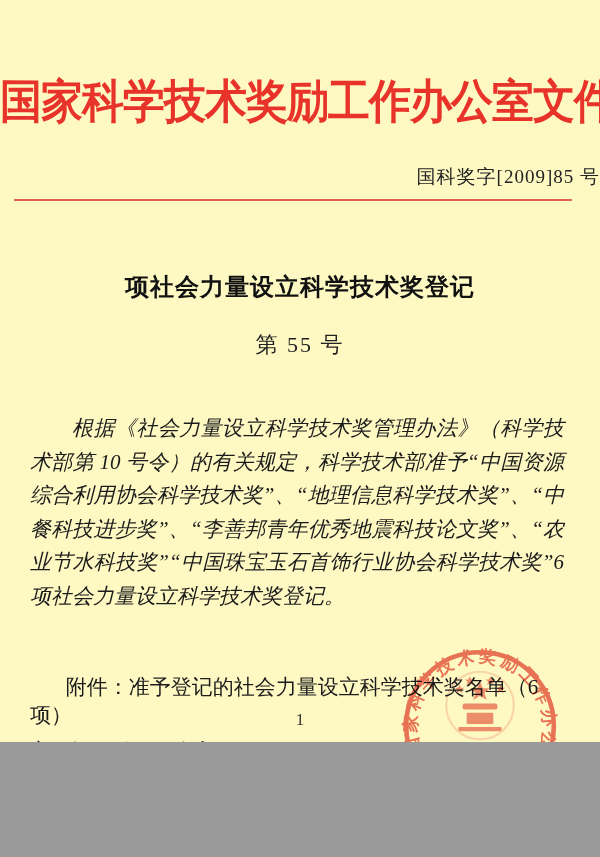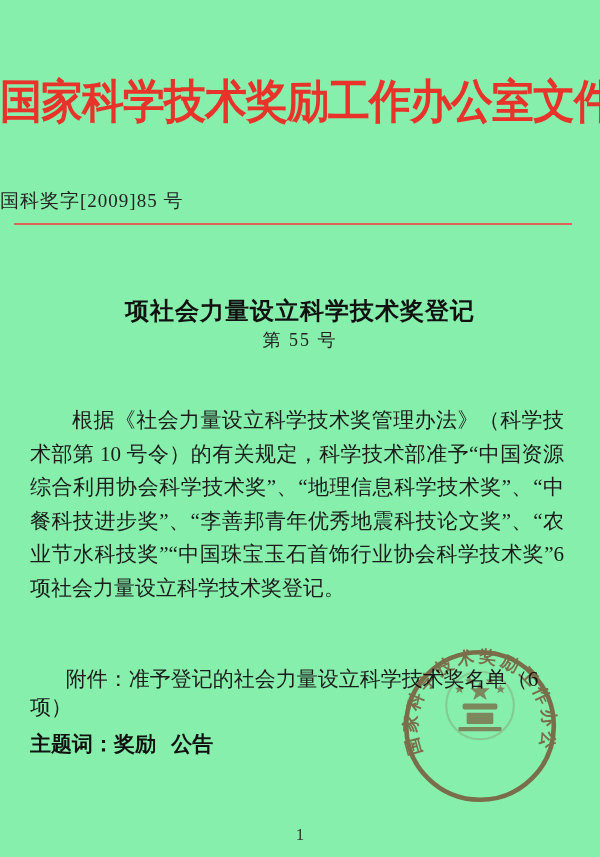--- a/index.html
+++ b/index.html
@@ -1,47 +1,47 @@
 <!DOCTYPE html>
 <html style="--accent: #e8332a; --rule: #e0625c;"><head>
 <meta charset="utf-8">
 <style>
   html,body{margin:0;padding:0;}
   body{background:#9a9a9a;font-family:"Liberation Serif","DejaVu Serif",serif;}
   .page{
-    position:relative;width:600px;height:857px;margin:0 auto;
-    background:#86efac;overflow:hidden;color:#1c1c1c;
+    position:relative;width:600px;height:742px;margin:0 auto;
+    background:#fef9c3;overflow:hidden;color:#1c1c1c;
   }
   .org-title{
     margin-top:74px;text-align:center;
     font-size:42px;font-weight:bold;letter-spacing:-1px;
     color:var(--accent,#e8332a);
     transform:scale(1,1.1);transform-origin:center;
     white-space:nowrap;
   }
   .doc-number{
-    margin-top:58px;text-align:left;
+    margin-top:34px;text-align:right;
     font-size:19px;letter-spacing:1px;color:#222;
   }
   .red-rule{
     height:2px;border:0;background:var(--rule,#e0625c);
     margin:9px 28px 0 14px;
   }
   .announce-title{
     margin-top:70px;text-align:center;
     font-size:24px;font-weight:bold;letter-spacing:1px;color:#111;
   }
   .announce-no{
-    margin-top:1px;text-align:center;
-    font-size:18px;letter-spacing:2px;color:#222;
+    margin-top:27px;text-align:center;
+    font-size:22px;letter-spacing:2px;color:#222;
   }
   .body-paragraph{
     margin:52px 36px 0 30px;
     font-size:21px;line-height:33.5px;
-    text-align:justify;text-indent:2em;color:#1b1b1b;
+    text-align:justify;text-indent:2em;color:#1b1b1b;font-style:italic;
   }
   .attachment-line{
     margin:60px 28px 0 30px;
     font-size:21px;text-indent:1.7em;color:#1b1b1b;
   }
   .date-line{
     margin:70px 40px 0 0;text-align:right;
     font-size:21px;letter-spacing:1px;color:#1b1b1b;
   }
   .subject-line{

